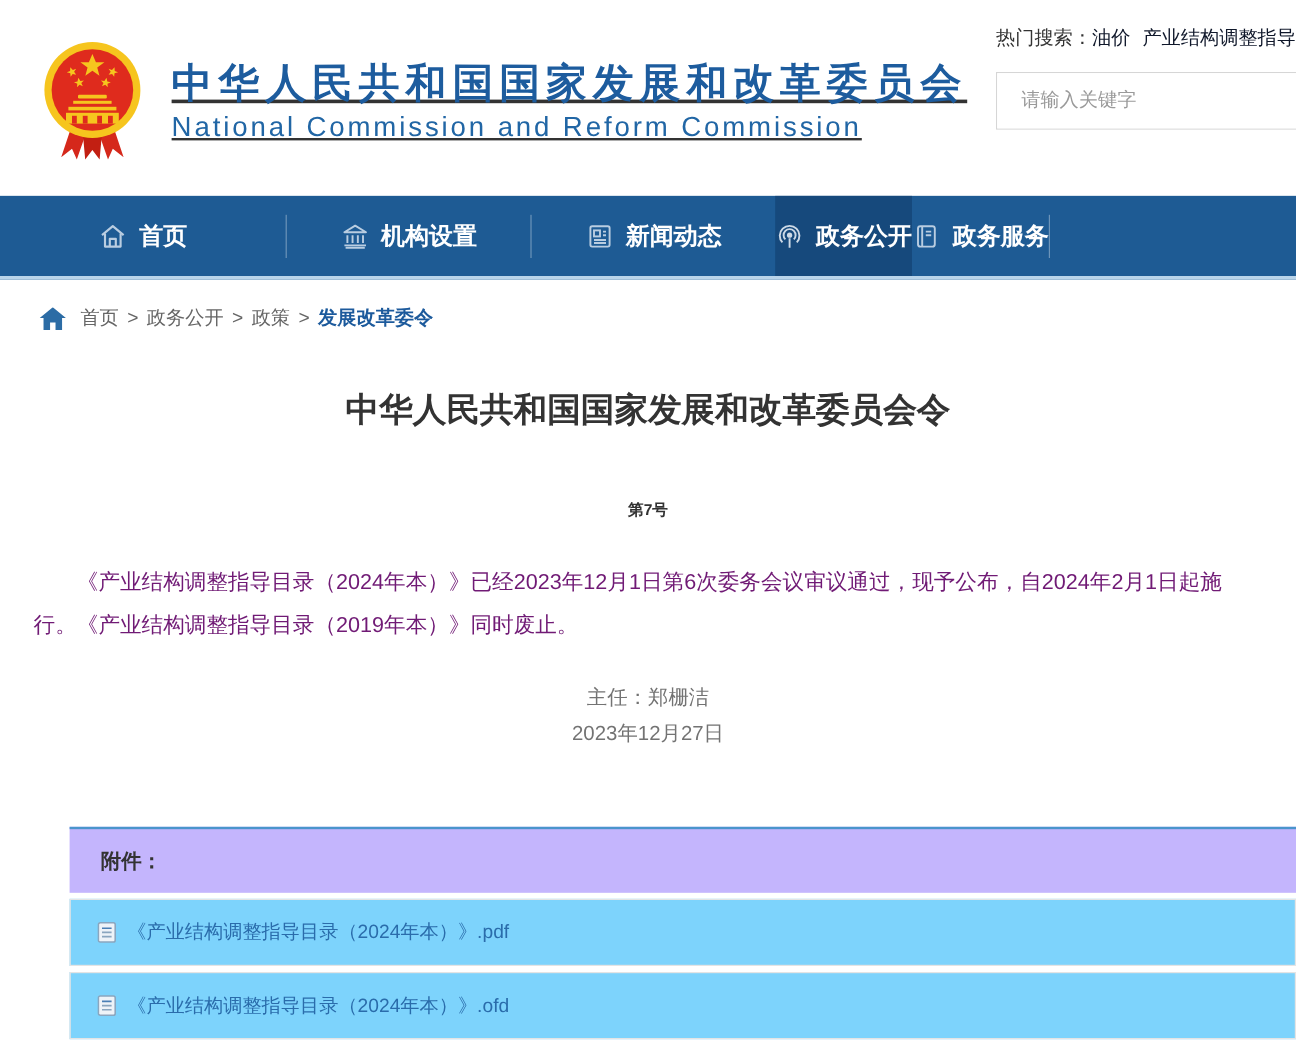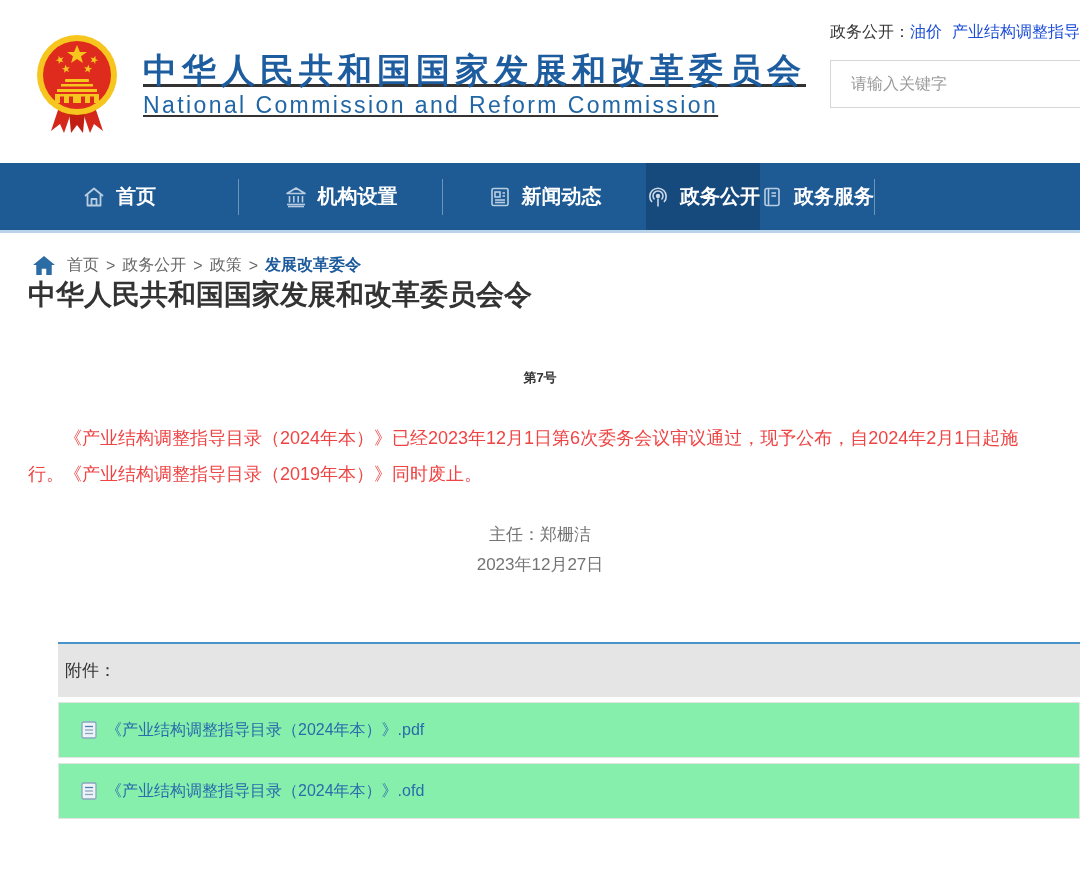--- a/index.html
+++ b/index.html
@@ -9,21 +9,21 @@
 
   
   .site-header { position:relative; height:163px; background:#fff; }
   .logo { position:absolute; left:33px; top:33px; width:88px; height:104px; }
   .site-titles { position:absolute; left:143px; top:52px; white-space:nowrap;text-decoration:underline; }
   .site-title-zh { font-size:34px; font-weight:bold; letter-spacing:5px; color:#1d5c9e; line-height:1.1; }
   .site-title-en { font-size:23px; letter-spacing:2.4px; color:#2166a5; margin-top:3px; }
 
   .search-area { position:absolute; left:830px; top:22px; width:330px; }
   .hot-search { font-size:16px; color:#333; white-space:nowrap; }
-  .hot-search .kw { color:#1d4ed8; text-decoration:none; margin-right:10px; cursor:pointer;margin-top:37px; }
+  .hot-search .kw { color:#0f172a; text-decoration:none; margin-right:10px; cursor:pointer;margin-top:37px; }
   .search-box { margin-top:17px; width:330px; height:48px; border:1px solid #d6d6d6; background:#fff; display:flex; align-items:center; }
   .search-box input { border:none; outline:none; width:100%; height:100%; padding-left:20px; font-size:16px; color:#333; font-family:inherit; }
   .search-box input::placeholder { color:#9a9a9a; }
 
   
   .main-nav { height:70px; background:#1e5b94; border-bottom:3px solid #b9d4ea; display:flex; }
   .nav-item { height:100%; display:flex; align-items:center; justify-content:center; gap:10px; cursor:pointer; }
   .nav-item .nav-icon { width:24px; height:24px; display:block; }
   .nav-item .nav-label { color:#fff; font-size:20px; font-weight:bold; white-space:nowrap; }
   .nav-item:nth-child(1) { width:238px; }
@@ -37,29 +37,29 @@
 
   
   .breadcrumb { display:flex; align-items:center; padding:22px 0 0 33px; font-size:16px; color:#666; }
   .breadcrumb .home-icon { width:22px; height:20px; margin-right:12px; }
   .breadcrumb a { color:#666; text-decoration:none; cursor:pointer; }
   .breadcrumb .sep { margin:0 7px; color:#666; }
   .breadcrumb .current { color:#1c5a9c; font-weight:bold; }
 
   
   .article { padding:0 28px; }
-  .article-title { font-size:28px; font-weight:bold; color:#333; }
+  .article-title { text-align:center; font-size:28px; font-weight:bold; color:#333; margin-top:47px; }
   .doc-number { text-align:center; font-size:13px; font-weight:bold; color:#333; margin-top:55px; }
-  .article-body { font-size:18px; color:#ef4444; line-height:36px; text-indent:2em; margin-top:33px; max-width:1002px; }
+  .article-body { font-size:18px; color:#701a75; line-height:36px; text-indent:2em; margin-top:33px; max-width:1002px; }
   .sign-block { text-align:center; font-size:17px; color:#737373; margin-top:28px; line-height:30px; }
 
   
   .attachments { margin:62px 28px 0 30px; width:1022px; }
-  .attach-head { background:#e5e5e5; border-top:2px solid #4a94cc; height:55px; display:flex; align-items:center; padding-left:7px; font-size:17px; font-weight:normal; color:#333; }
-  .attach-row { margin-top:5px; border:1px solid #e4e4e4; background:#86efac; height:56px; display:flex; align-items:center; padding-left:22px; }
+  .attach-head { background:#c4b5fd; border-top:2px solid #4a94cc; height:55px; display:flex; align-items:center; padding-left:26px; font-size:17px; font-weight:bold; color:#333; }
+  .attach-row { margin-top:5px; border:1px solid #e4e4e4; background:#7dd3fc; height:56px; display:flex; align-items:center; padding-left:22px; }
   .attach-row .file-icon { width:16px; height:18px; margin-right:9px; flex:0 0 auto; }
   .attach-row a { color:#2a6cab; font-size:16px; text-decoration:none; cursor:pointer; }
 </style>
 </head>
 <body>
 
 <div class="page">
 
   <header class="site-header">
 
@@ -96,21 +96,21 @@
         </g>
       </svg>
     </div>
 
     <div class="site-titles">
       <div class="site-title-zh">中华人民共和国国家发展和改革委员会</div>
       <div class="site-title-en">National Commission and Reform Commission</div>
     </div>
 
     <div class="search-area">
-      <div class="hot-search"><span>政务公开：</span><a class="kw">油价</a><a class="kw">产业结构调整指导目录</a></div>
+      <div class="hot-search"><span>热门搜索：</span><a class="kw">油价</a><a class="kw">产业结构调整指导目录</a></div>
       <div class="search-box">
         <input type="text" placeholder="请输入关键字" style="">
       </div>
     </div>
   </header>
 
   <nav class="main-nav">
 
     <div class="nav-item">
       <svg class="nav-icon" viewBox="0 0 24 24" fill="none" stroke="#b9cde1" stroke-width="1.8" stroke-linejoin="round">

